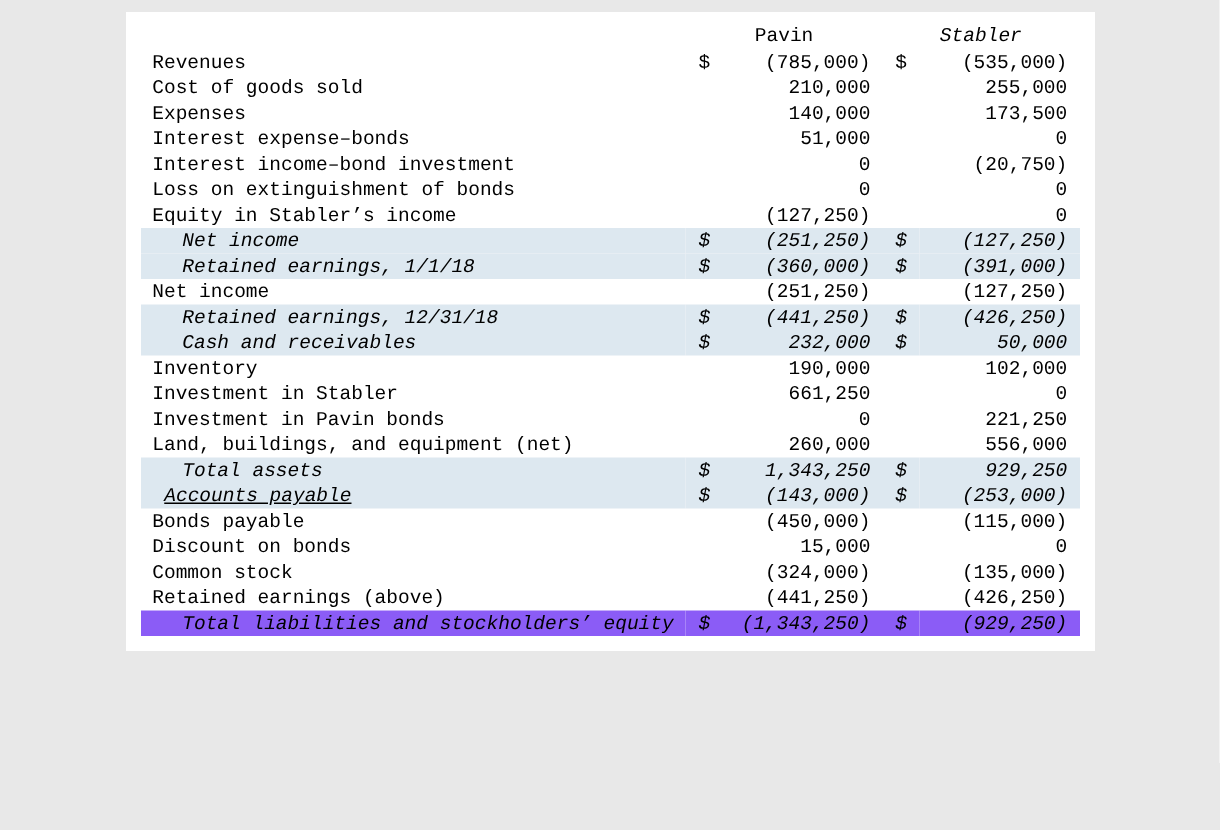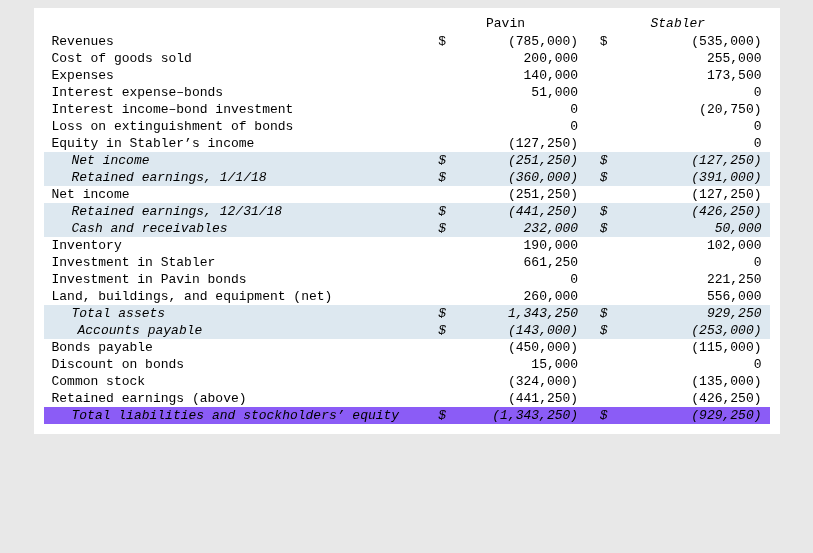--- a/index.html
+++ b/index.html
@@ -9,21 +9,21 @@
       background: #e8e8e8;
       width: 813px;
       min-height: 553px;
       display: flex;
       align-items: flex-start;
       justify-content: center;
       padding: 8px;
     }
     .table-container {
       background: #fff;
-      width: 746px;
+      width: 646px;
       padding: 6px 10px 10px 10px;
     }
     table {
       width: 100%;
       border-collapse: collapse;
     }
     thead th {
       font-weight: normal;
       text-align: center;
       padding: 2px 8px;
@@ -62,21 +62,21 @@
     <tr class="">
           <td class="col-label ">Revenues</td>
           <td class="col-dollar">$</td>
           <td class="col-value">(785,000)</td>
           <td class="col-dollar">$</td>
           <td class="col-value2">(535,000)</td>
         </tr>
         <tr class="">
           <td class="col-label ">Cost of goods sold</td>
           <td class="col-dollar"></td>
-          <td class="col-value">200,000</td>
+          <td class="col-value">210,000</td>
           <td class="col-dollar"></td>
           <td class="col-value2">255,000</td>
         </tr>
         <tr class="">
           <td class="col-label ">Expenses</td>
           <td class="col-dollar"></td>
           <td class="col-value">140,000</td>
           <td class="col-dollar"></td>
           <td class="col-value2">173,500</td>
         </tr>
@@ -172,21 +172,21 @@
           <td class="col-value2">556,000</td>
         </tr>
         <tr class="subtotal-row">
           <td class="col-label indent2" style="font-style: italic; padding-left: 28px;">Total assets</td>
           <td class="col-dollar">$</td>
           <td class="col-value">1,343,250</td>
           <td class="col-dollar">$</td>
           <td class="col-value2">929,250</td>
         </tr>
         <tr class="subtotal-row">
-          <td class="col-label indent2" style="font-style: italic; padding-left: 34px;">Accounts payable</td>
+          <td class="col-label indent2" style="font-style: italic; padding-left: 16px; text-decoration: underline;">Accounts payable</td>
           <td class="col-dollar">$</td>
           <td class="col-value">(143,000)</td>
           <td class="col-dollar">$</td>
           <td class="col-value2">(253,000)</td>
         </tr>
         <tr class="">
           <td class="col-label ">Bonds payable</td>
           <td class="col-dollar"></td>
           <td class="col-value">(450,000)</td>
           <td class="col-dollar"></td>

